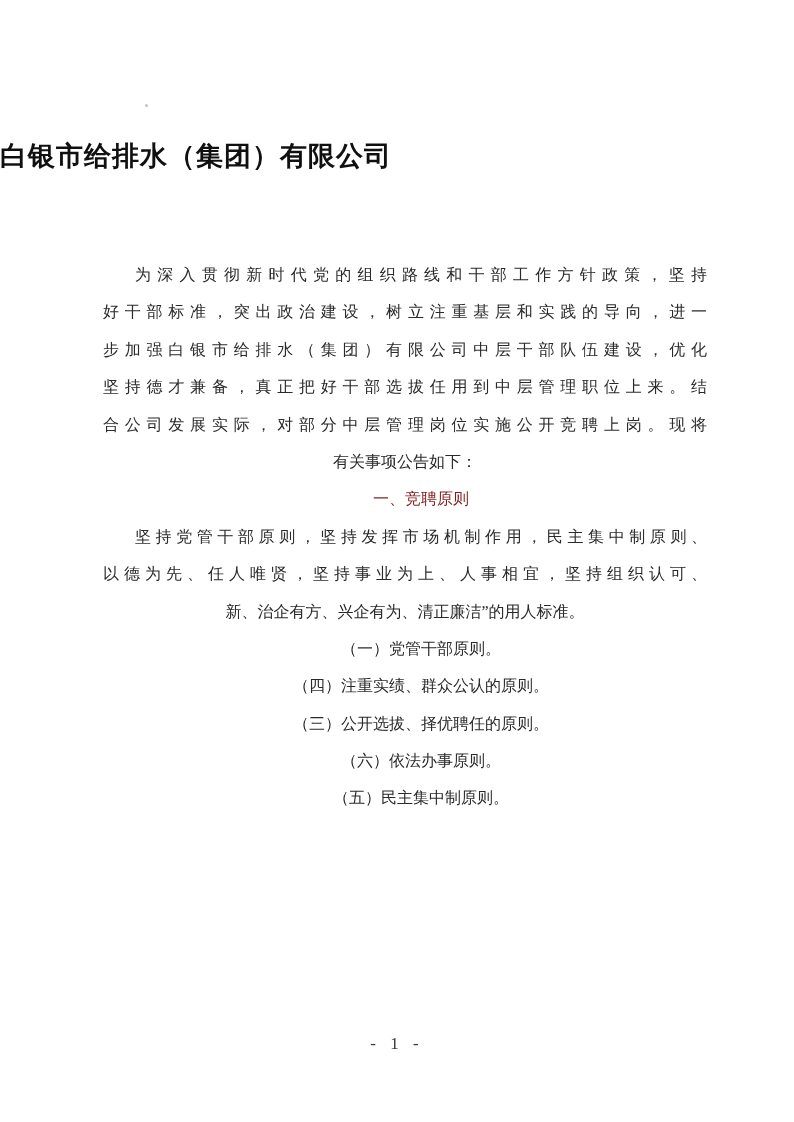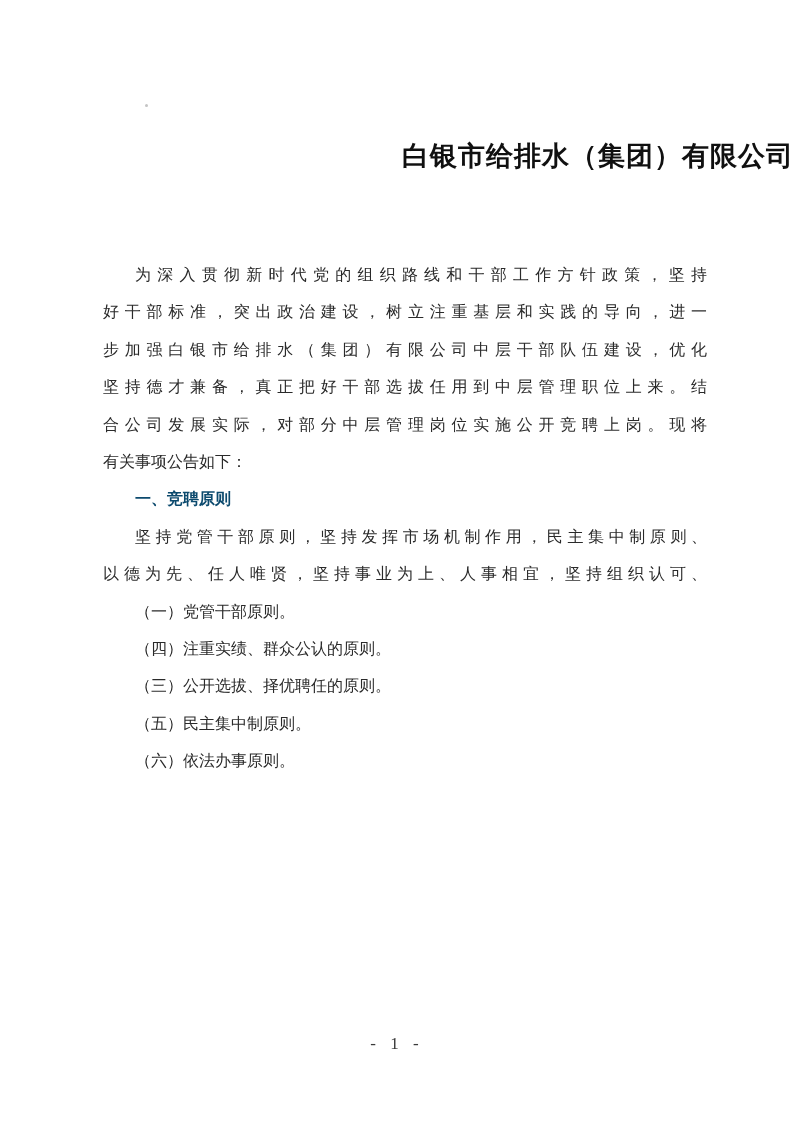--- a/index.html
+++ b/index.html
@@ -23,21 +23,21 @@
     width: 3px;
     height: 3px;
     border-radius: 50%;
     background: #c4c4c4;
   }
   .title-block {
     position: absolute;
     left: 0;
     top: 136px;
     width: 100%;
-    text-align: right;
+    text-align: left;
     font-family: "Liberation Sans", sans-serif;
     font-weight: bold;
     color: #101010;
   }
   .title-line {
     font-size: 27px;
     line-height: 40px;
     letter-spacing: 1px;
   }
   .doc-body {
@@ -45,32 +45,33 @@
     left: 103px;
     top: 256px;
     width: 604px;
     font-size: 16px;
     line-height: 37.4px;
     color: #2a2a2a;
   }
   .line {
     height: 37.4px;
     overflow: hidden;
+    text-align: center;
   }
   .fill {
     text-align: justify;
     text-align-last: justify;
   }
   .indent {
     text-indent: 2em;
   }
   .section-heading {
     font-family: "Liberation Sans", sans-serif;
-    font-weight: bold;
-    color: #0c4a6e;
+    font-weight: normal;
+    color: #7f1d1d;
   }
   .footer {
     position: absolute;
     left: 0;
     top: 1034px;
     width: 100%;
     text-align: center;
     font-size: 17px;
     letter-spacing: 5px;
     color: #3a3a3a;
@@ -92,23 +93,24 @@
     <div class="line fill">好干部标准，突出政治建设，树立注重基层和实践的导向，进一</div>
     <div class="line fill">步加强白银市给排水（集团）有限公司中层干部队伍建设，优化</div>
     <div class="line fill">坚持德才兼备，真正把好干部选拔任用到中层管理职位上来。结</div>
     <div class="line fill">合公司发展实际，对部分中层管理岗位实施公开竞聘上岗。现将</div>
     <div class="line">有关事项公告如下：</div>
 
     <div class="line indent section-heading">一、竞聘原则</div>
 
     <div class="line fill indent">坚持党管干部原则，坚持发挥市场机制作用，民主集中制原则、</div>
     <div class="line fill">以德为先、任人唯贤，坚持事业为上、人事相宜，坚持组织认可、</div>
+    <div class="line">新、治企有方、兴企有为、清正廉洁”的用人标准。</div>
 
     <div class="line indent">（一）党管干部原则。</div>
     <div class="line indent">（四）注重实绩、群众公认的原则。</div>
     <div class="line indent">（三）公开选拔、择优聘任的原则。</div>
+    <div class="line indent">（六）依法办事原则。</div>
     <div class="line indent">（五）民主集中制原则。</div>
-    <div class="line indent">（六）依法办事原则。</div>
   </div>
 
   <div class="footer">- 1 -</div>
 
 </div>
 
 </body></html>

